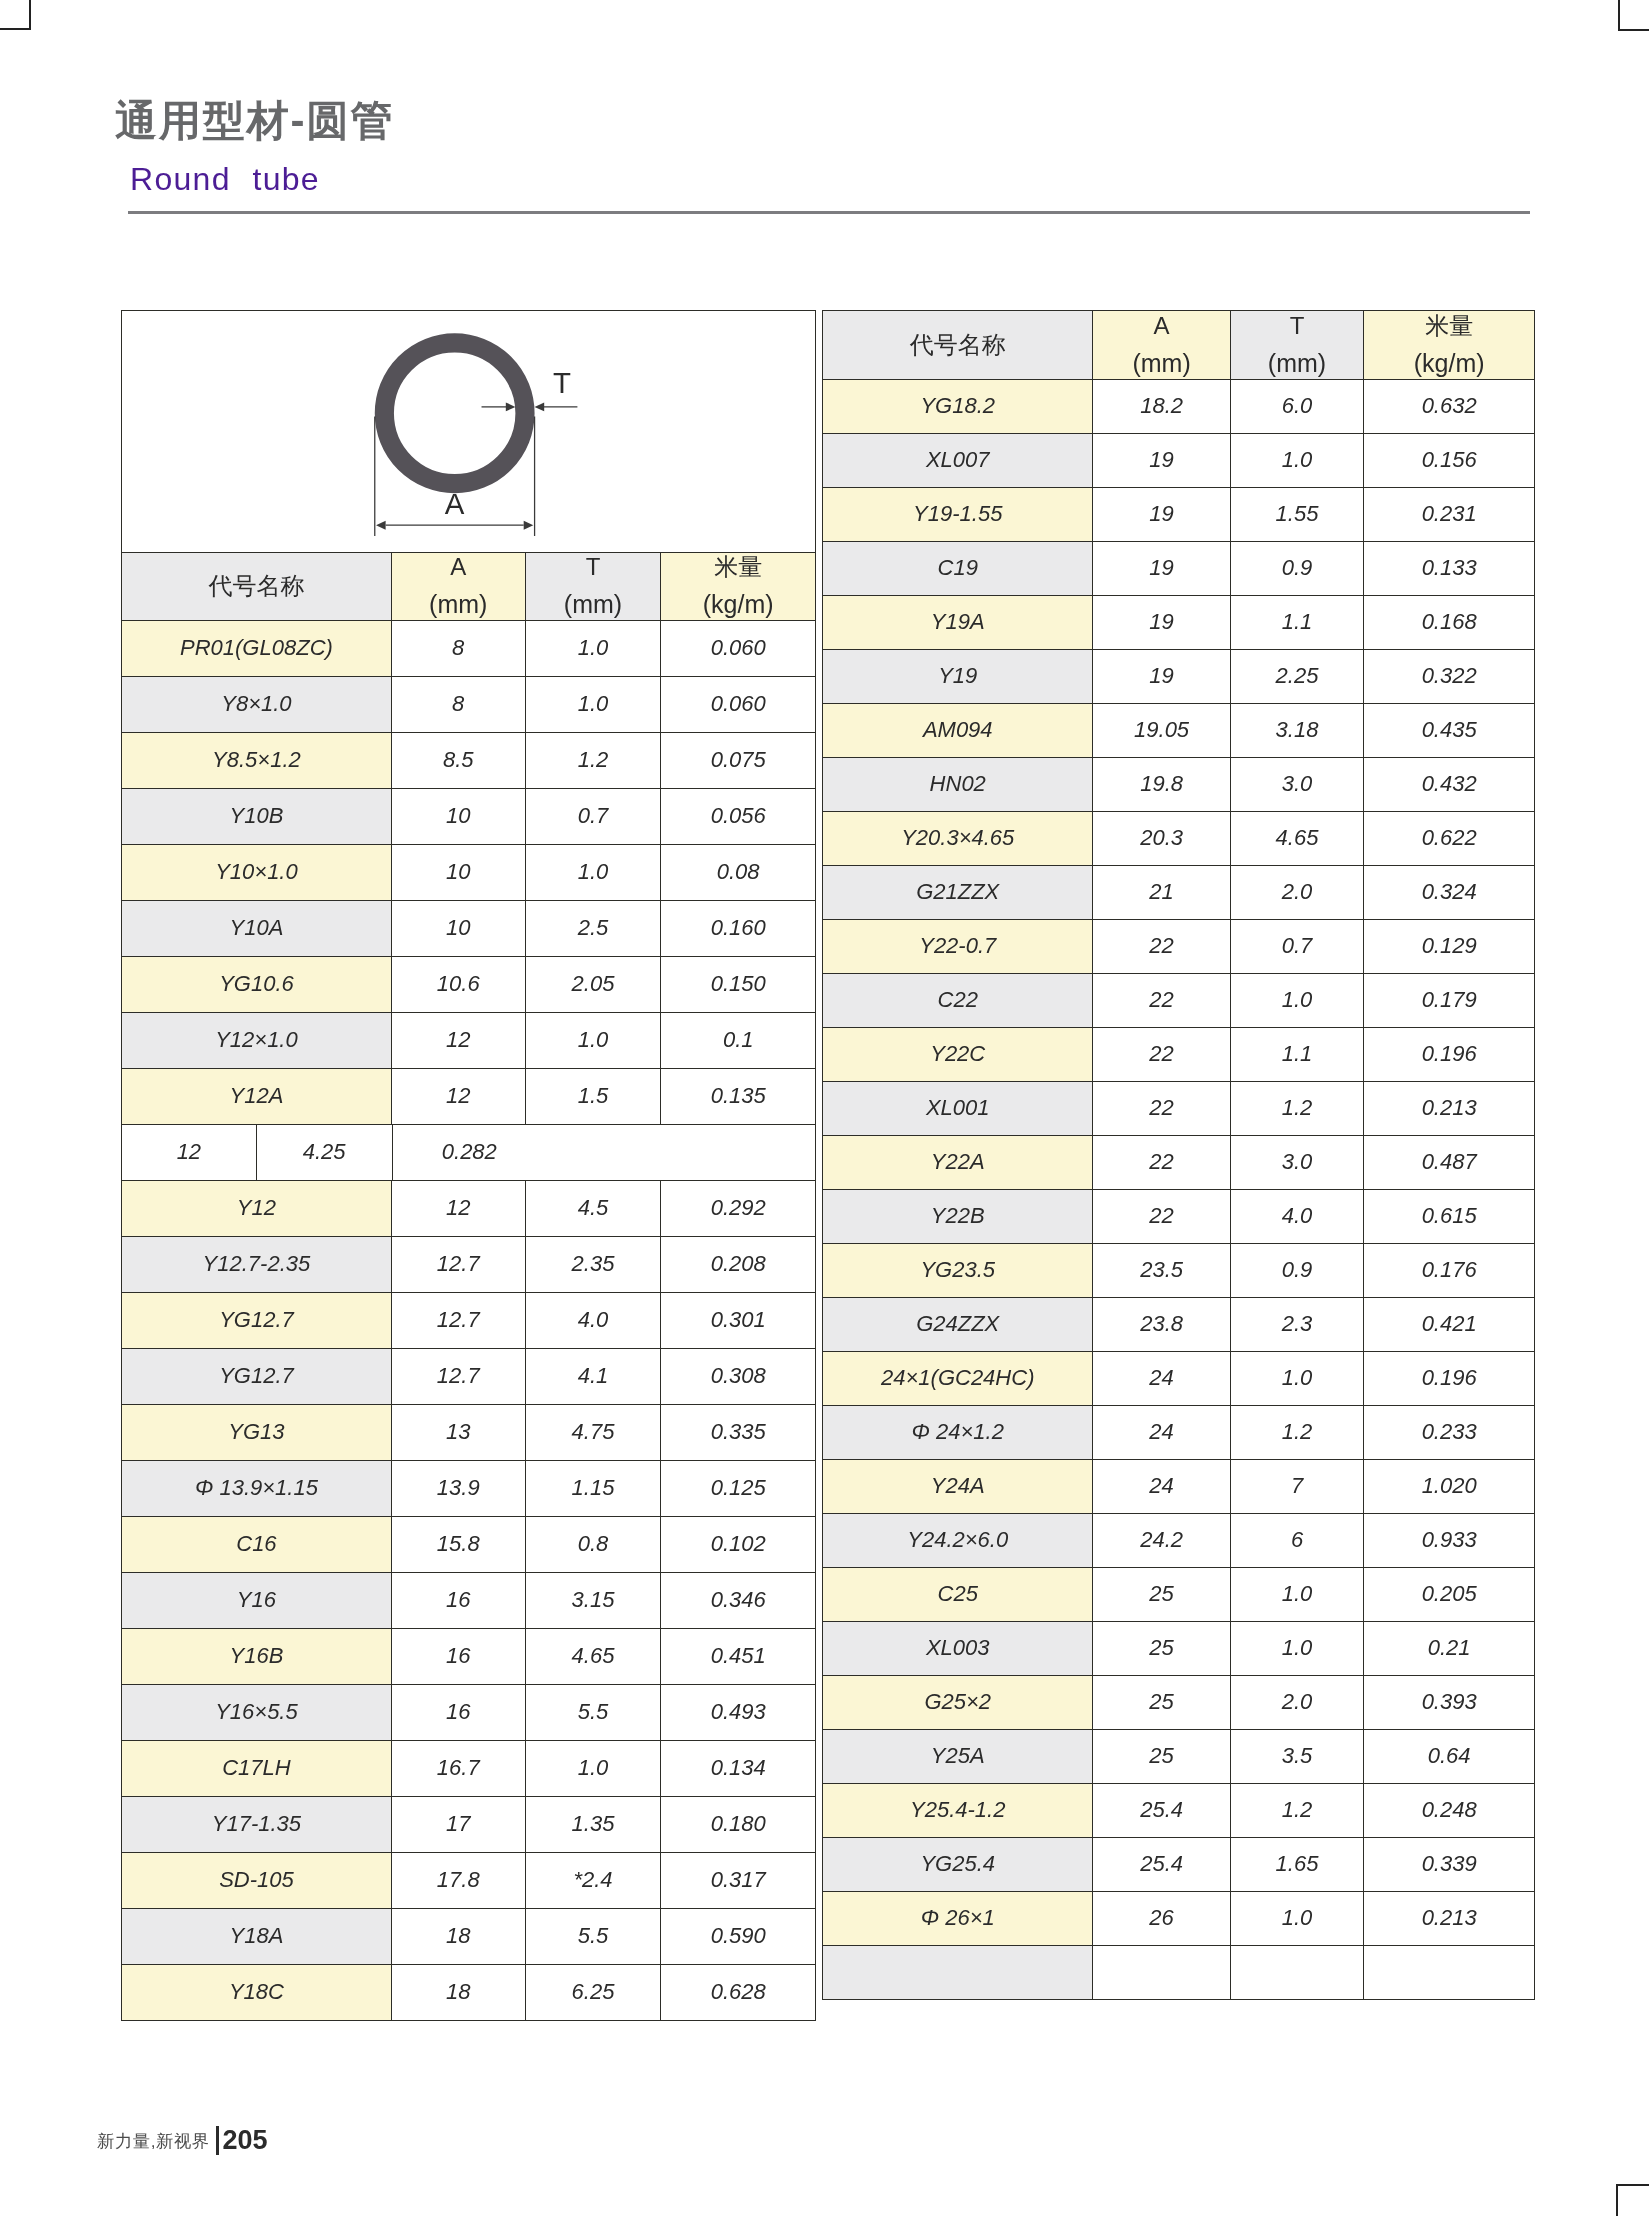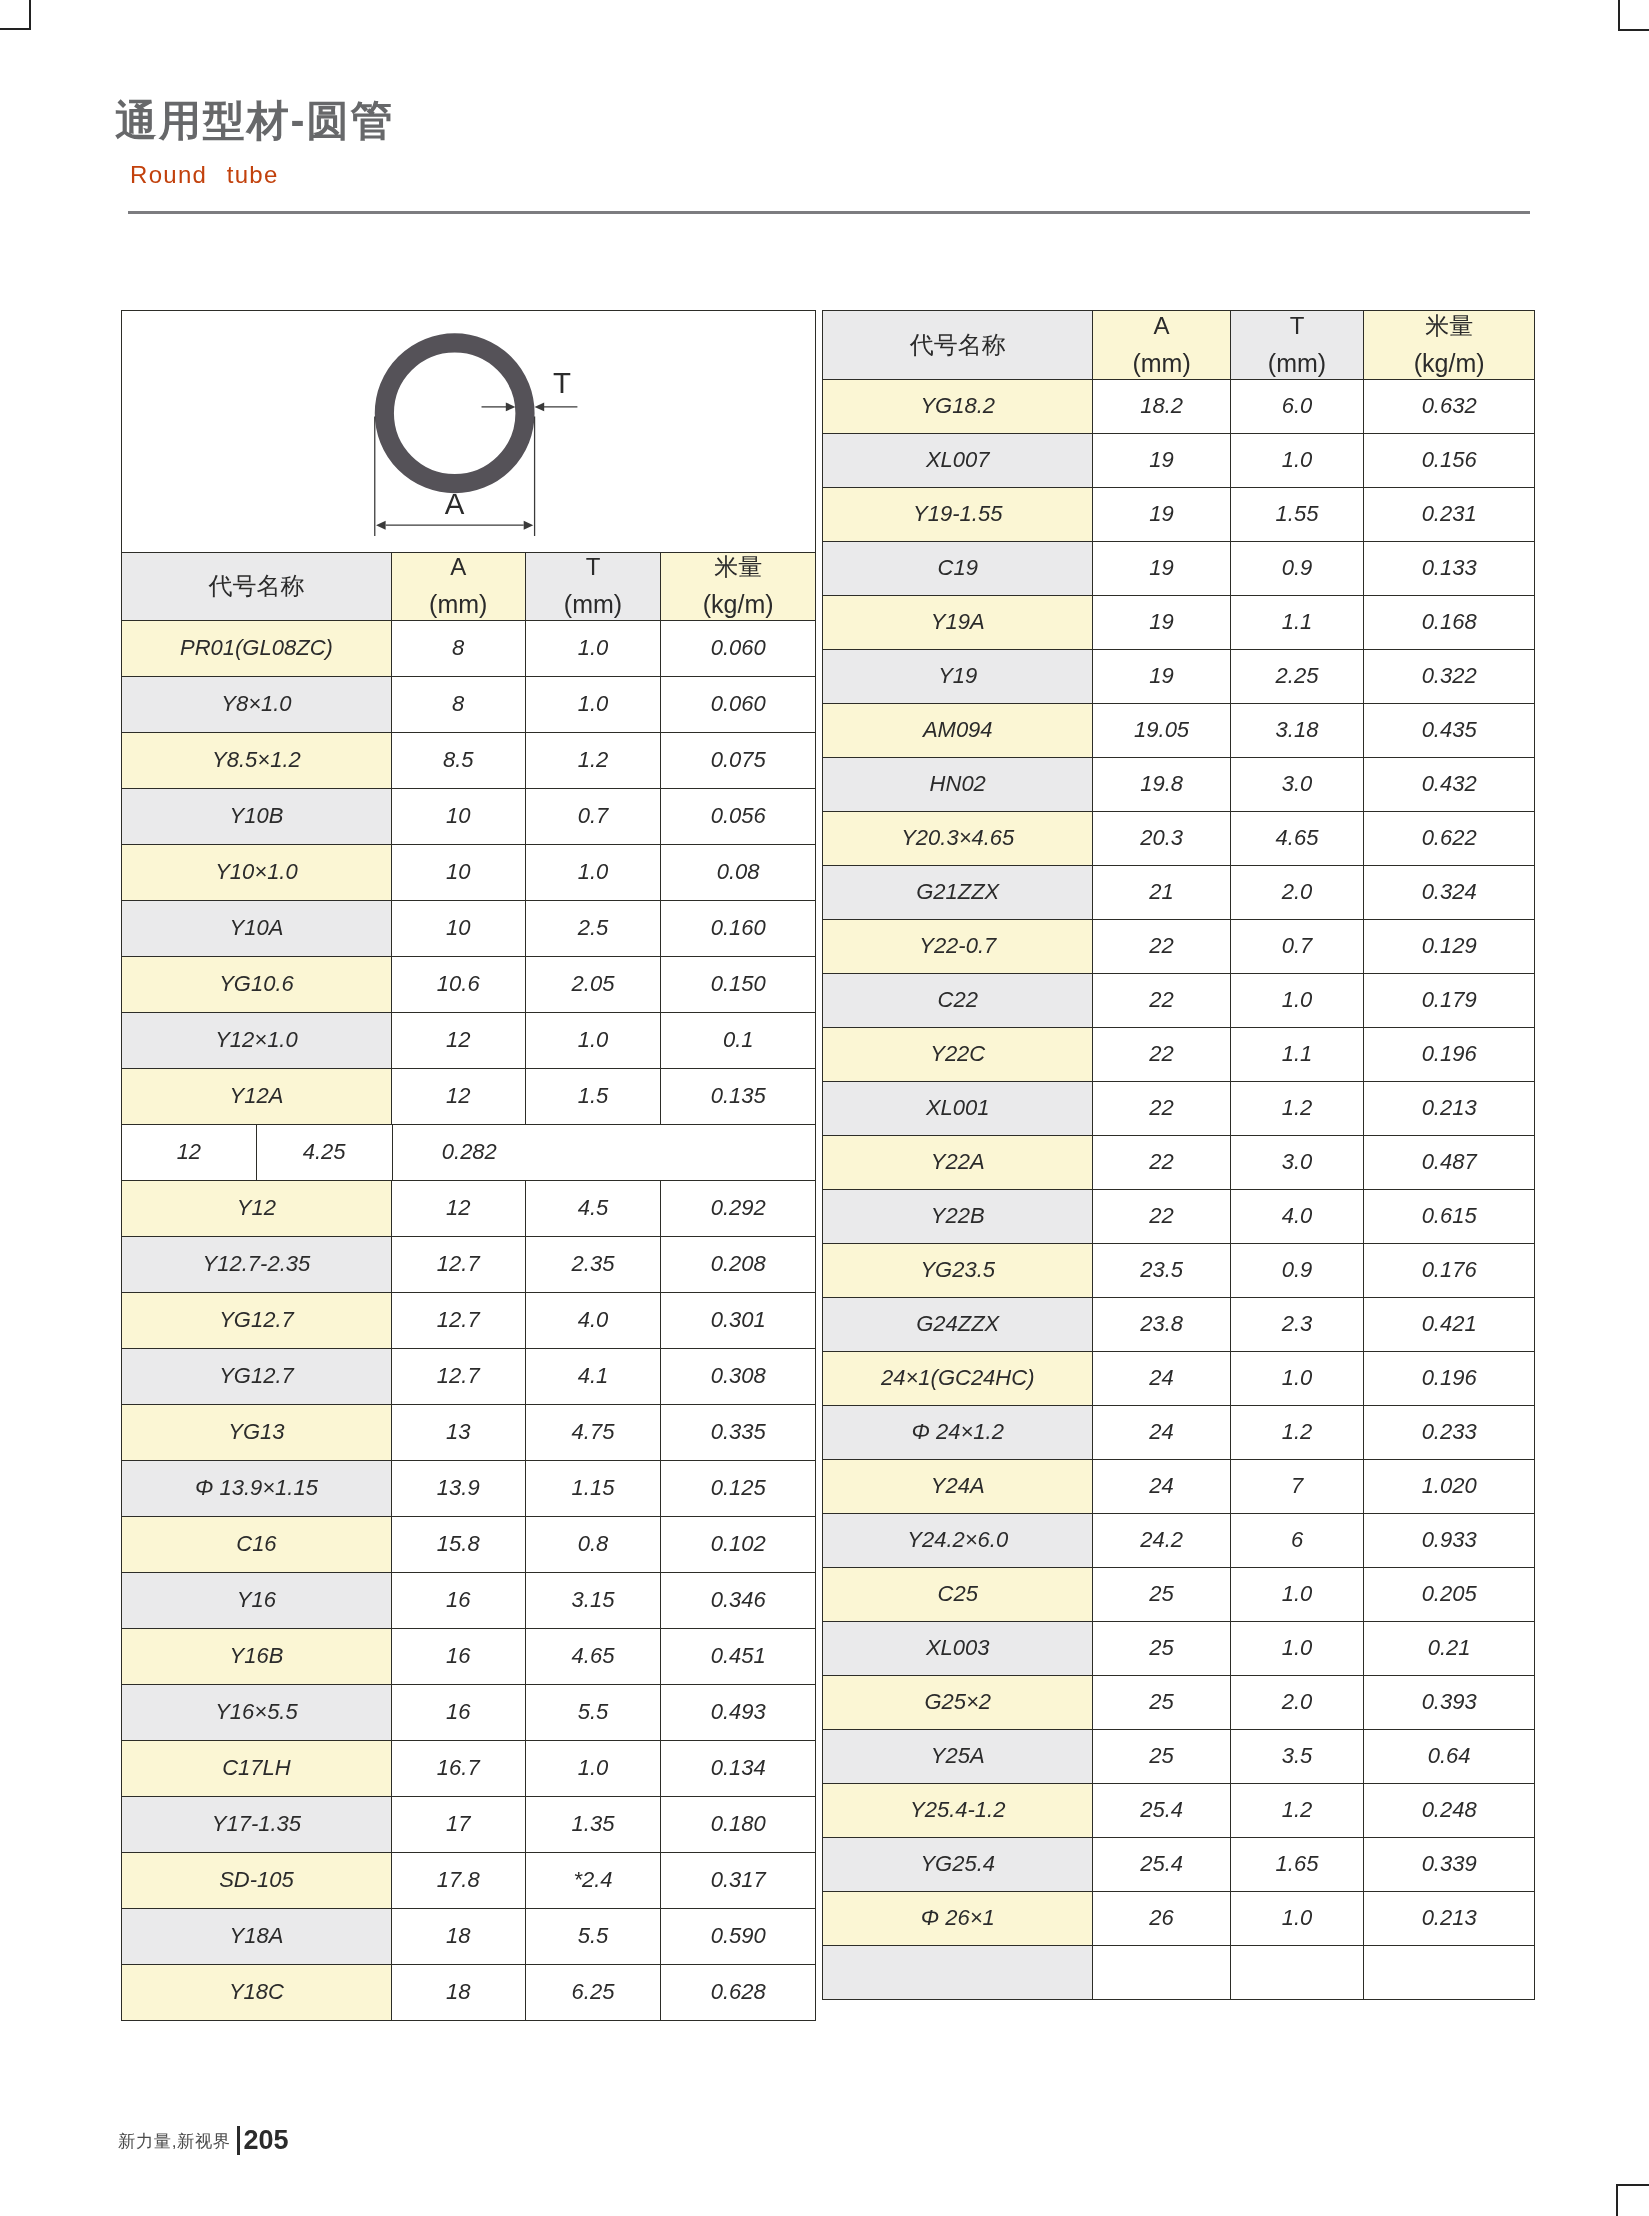--- a/index.html
+++ b/index.html
@@ -17,21 +17,21 @@
   .mark-tr{right:0;top:0;width:29.4px;height:29.4px;border-left:2.6px solid #222;border-bottom:2.6px solid #222;}
   .mark-br{right:0;bottom:0;width:31px;height:30px;border-left:2.6px solid #222;border-top:2.6px solid #222;}
 
   
   .title-cn{
     position:absolute;left:115px;top:93px;
     font-size:42px;font-weight:bold;color:#67686a;letter-spacing:1.9px;
   }
   .title-en{
     position:absolute;left:130px;top:161px;
-    font-size:24px;color:#c2410c;letter-spacing:1.3px;word-spacing:11.5px;
+    font-size:32px;color:#4c1d95;letter-spacing:1.3px;word-spacing:11.5px;
   }
   .title-rule{
     position:absolute;left:128px;top:211px;width:1402px;height:2.6px;background:#7c7c80;
   }
 
   
   .tbl{
     position:absolute;top:310px;
     border:1.9px solid #2d2d28;
     background:#ffffff;
@@ -74,21 +74,21 @@
   
   .notes{
     position:absolute;left:402px;top:2028px;
     font-size:20.5px;color:#3a3a3a;line-height:35px;
   }
   .notes .note-line-2{padding-left:64px;}
 
   
   .footer{
     position:absolute;left:97px;top:2125px;height:31px;
-    display:flex;align-items:center;margin-left:21px;
+    display:flex;align-items:center;
   }
   .footer .brand{font-size:17.3px;color:#4a4a4a;letter-spacing:0.6px;}
   .footer .bar{width:2.6px;height:29.4px;background:#2b2b2b;margin:0 3.8px 0 6.4px;}
   .footer .pageno{font-size:27px;font-weight:bold;color:#2b2b2b;}
 </style>
 </head>
 <body>
 
 <div class="page">
 

